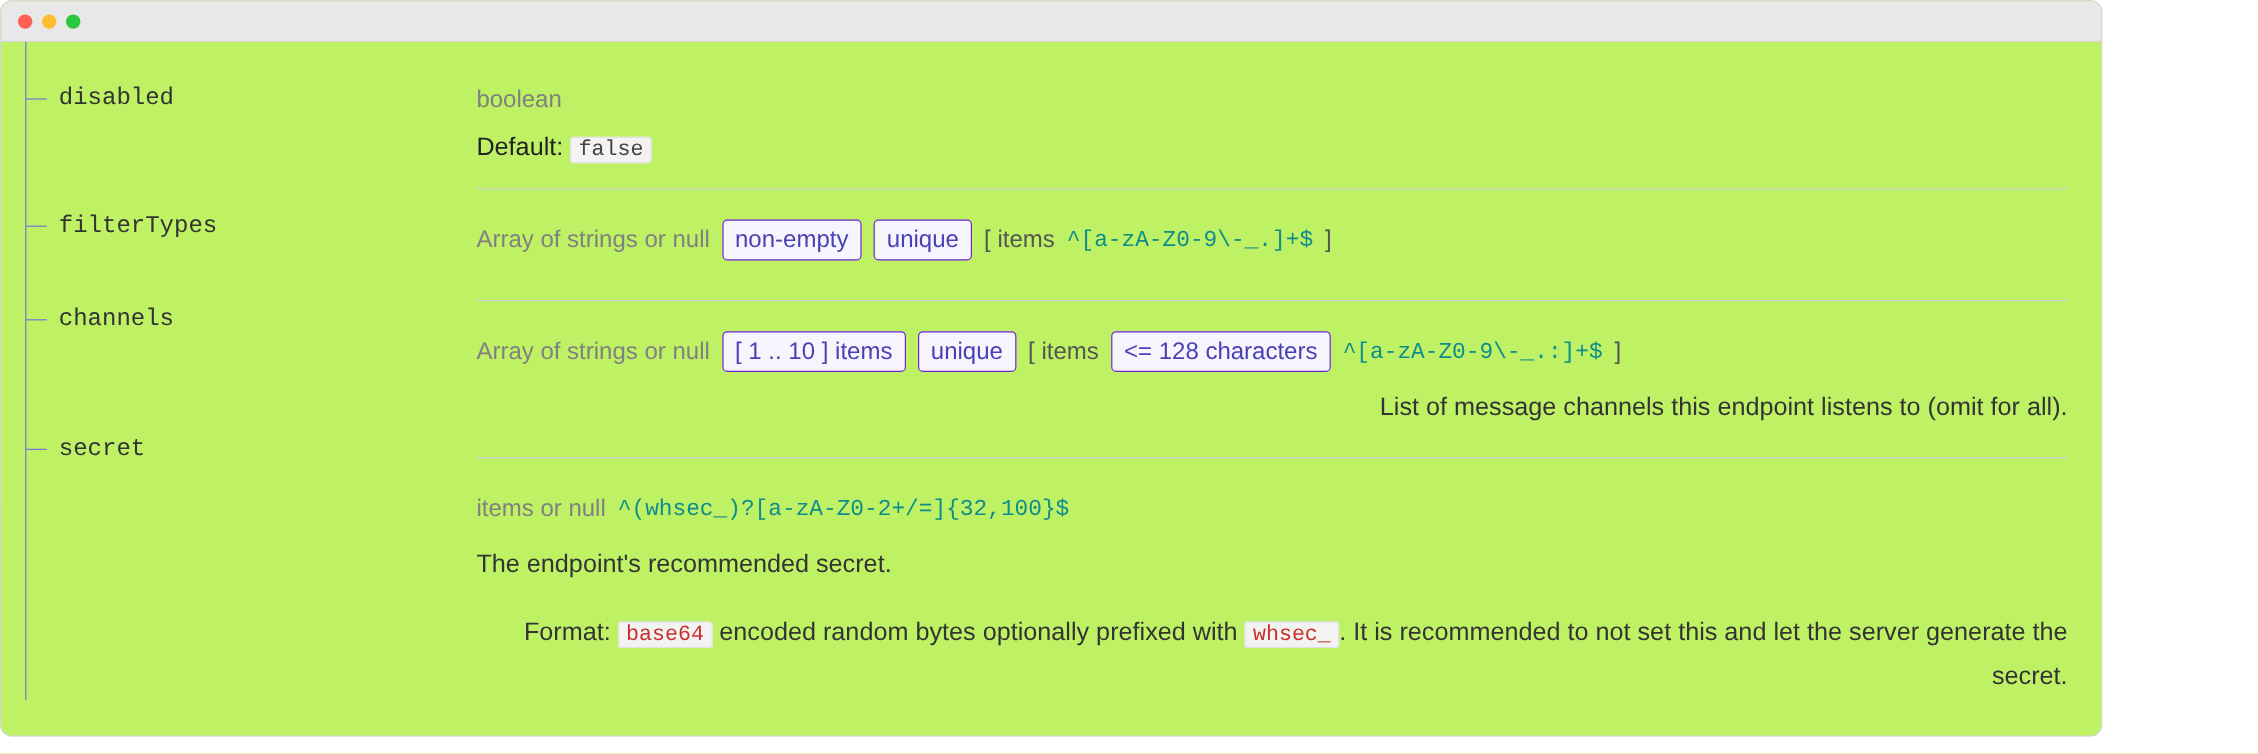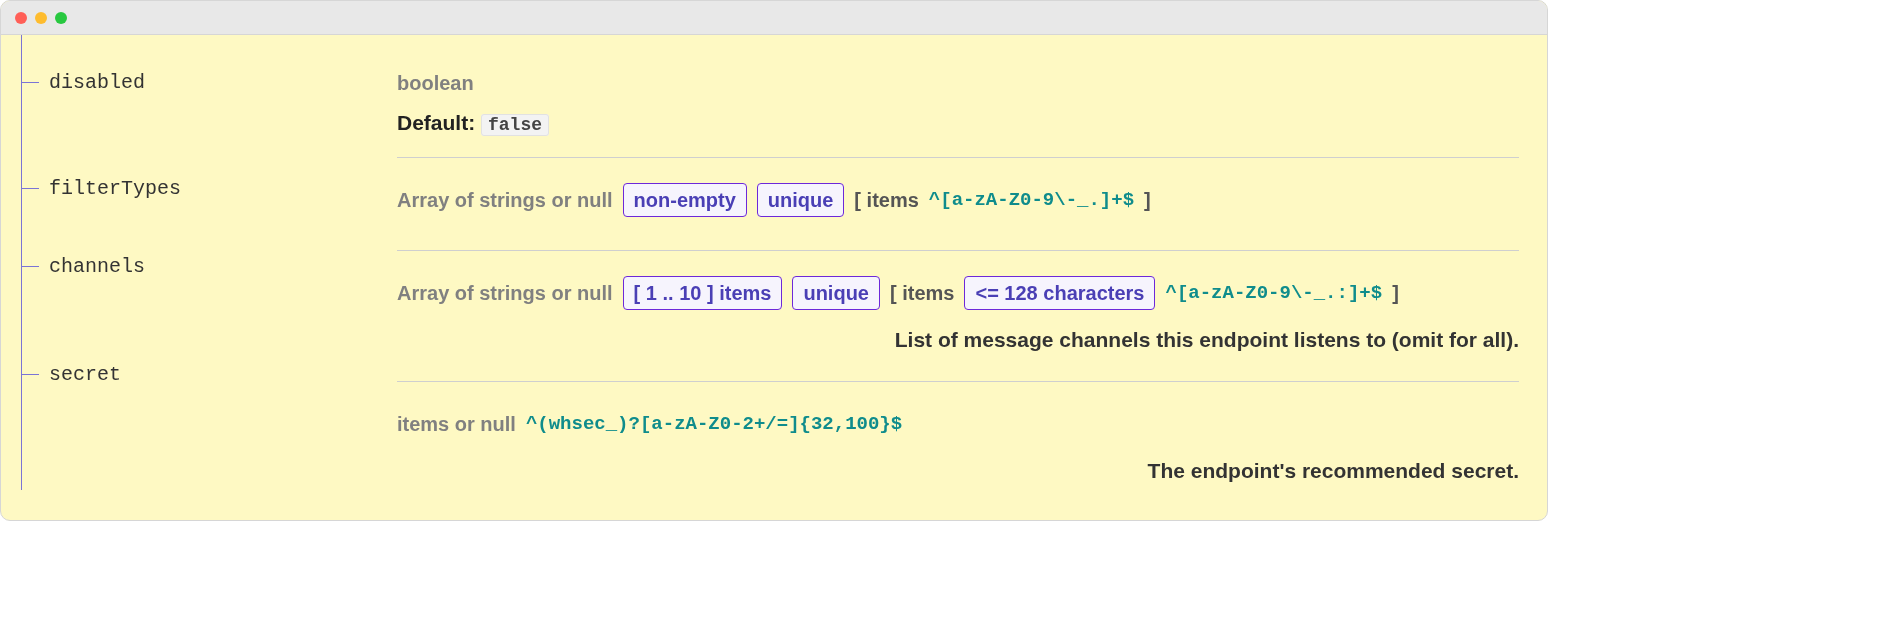--- a/index.html
+++ b/index.html
@@ -4,22 +4,22 @@
 <style>
   * { box-sizing: border-box; }
   html, body { margin: 0; padding: 0; }
   body {
     font-family: -apple-system, BlinkMacSystemFont, "Segoe UI", Helvetica, Arial, sans-serif;
     font-size: 20px;
     color: #222;
     background: #fff;
   }
   .window {
-    width: 1548px;
-    background: #fef9c3;
+    width: 1752px;
+    background: #bef264;
     border: 1px solid #d6d6d6;
     border-radius: 10px;
     overflow: hidden;
   }
   .titlebar {
     height: 34px;
     background: #e8e8e8;
     border-bottom: 1px solid #d6d6d6;
     display: flex;
     align-items: center;
@@ -71,21 +71,20 @@
     width: 18px;
     height: 1px;
     background: #7b74d6;
     margin-right: 10px;
   }
 
   .prop-body {
     border-top: 1px solid #cfcfcf;
     padding-top: 24px;
     padding-bottom: 22px;
-    font-weight: bold;
   }
   .prop-body.first { border-top: none; padding-top: 30px; }
 
   .type-line {
     display: flex;
     flex-wrap: wrap;
     align-items: center;
     gap: 10px;
     margin-bottom: 10px;
     line-height: 1.8;
@@ -206,18 +205,22 @@
         </div>
       </div>
 
       <div class="prop-body" style="border-bottom:none; padding-bottom:0;">
         <div class="type-line">
           <span class="type-text">items or null</span>
           <span class="regex">^(whsec_)?[a-zA-Z0-2+/=]{32,100}$</span>
         </div>
         <div class="desc">
           <p>The endpoint's recommended secret.</p>
+          <p>
+            <span>Format:</span>
+            <span class="code-inline red">base64</span><span> encoded random bytes optionally prefixed with </span><span class="code-inline red">whsec_</span><span>. It is recommended to not set this and let the server generate the secret.</span>
+          </p>
         </div>
       </div>
 
     </div>
   </div>
 </div>
 
 </body></html>

